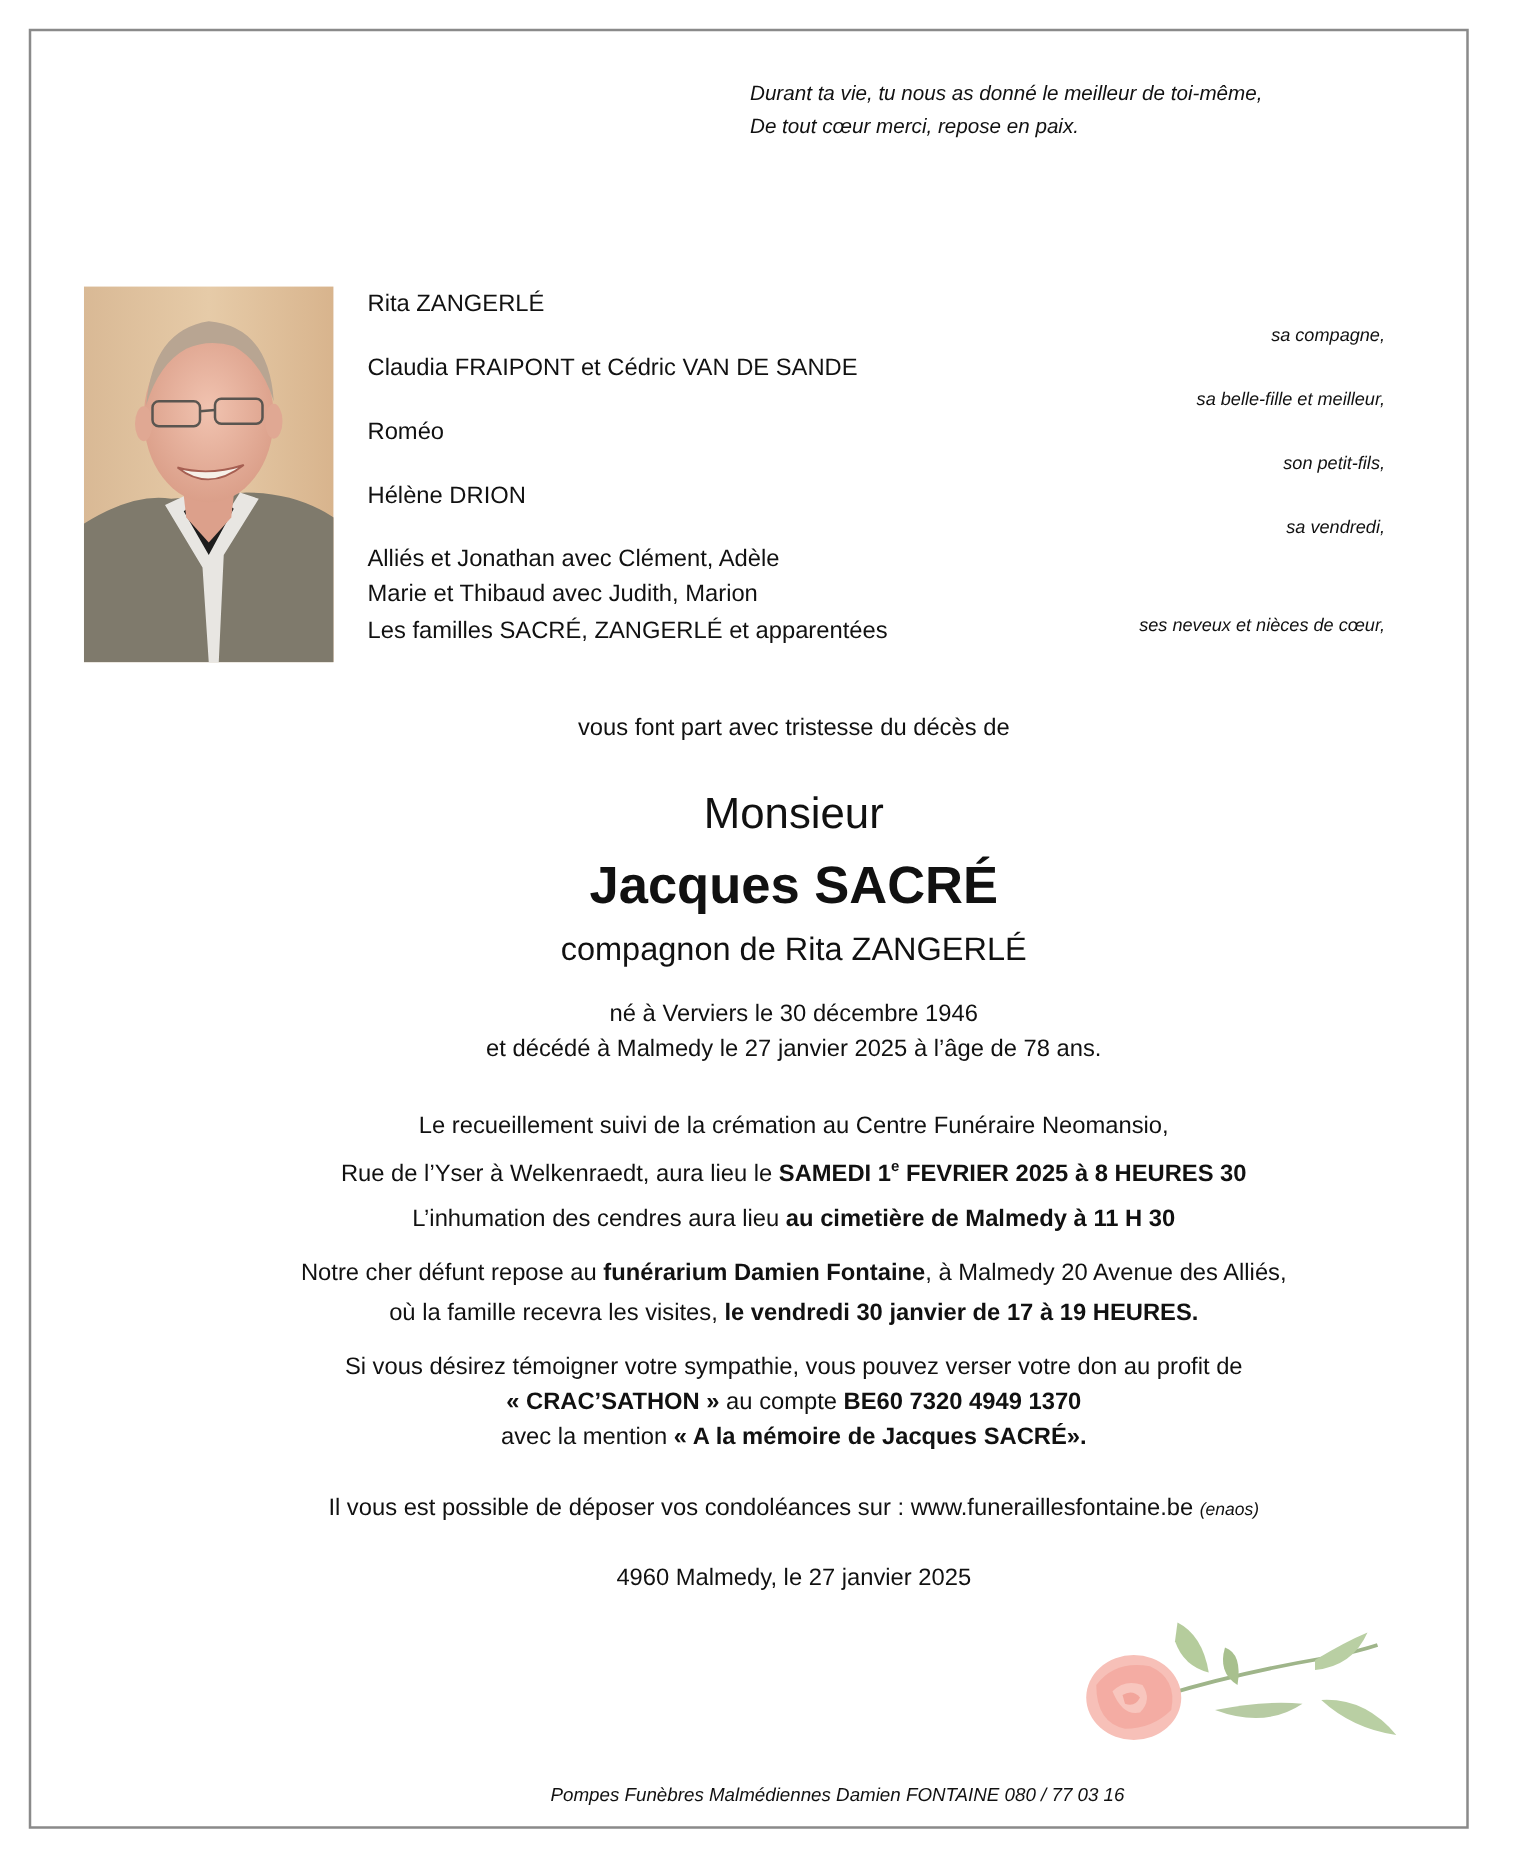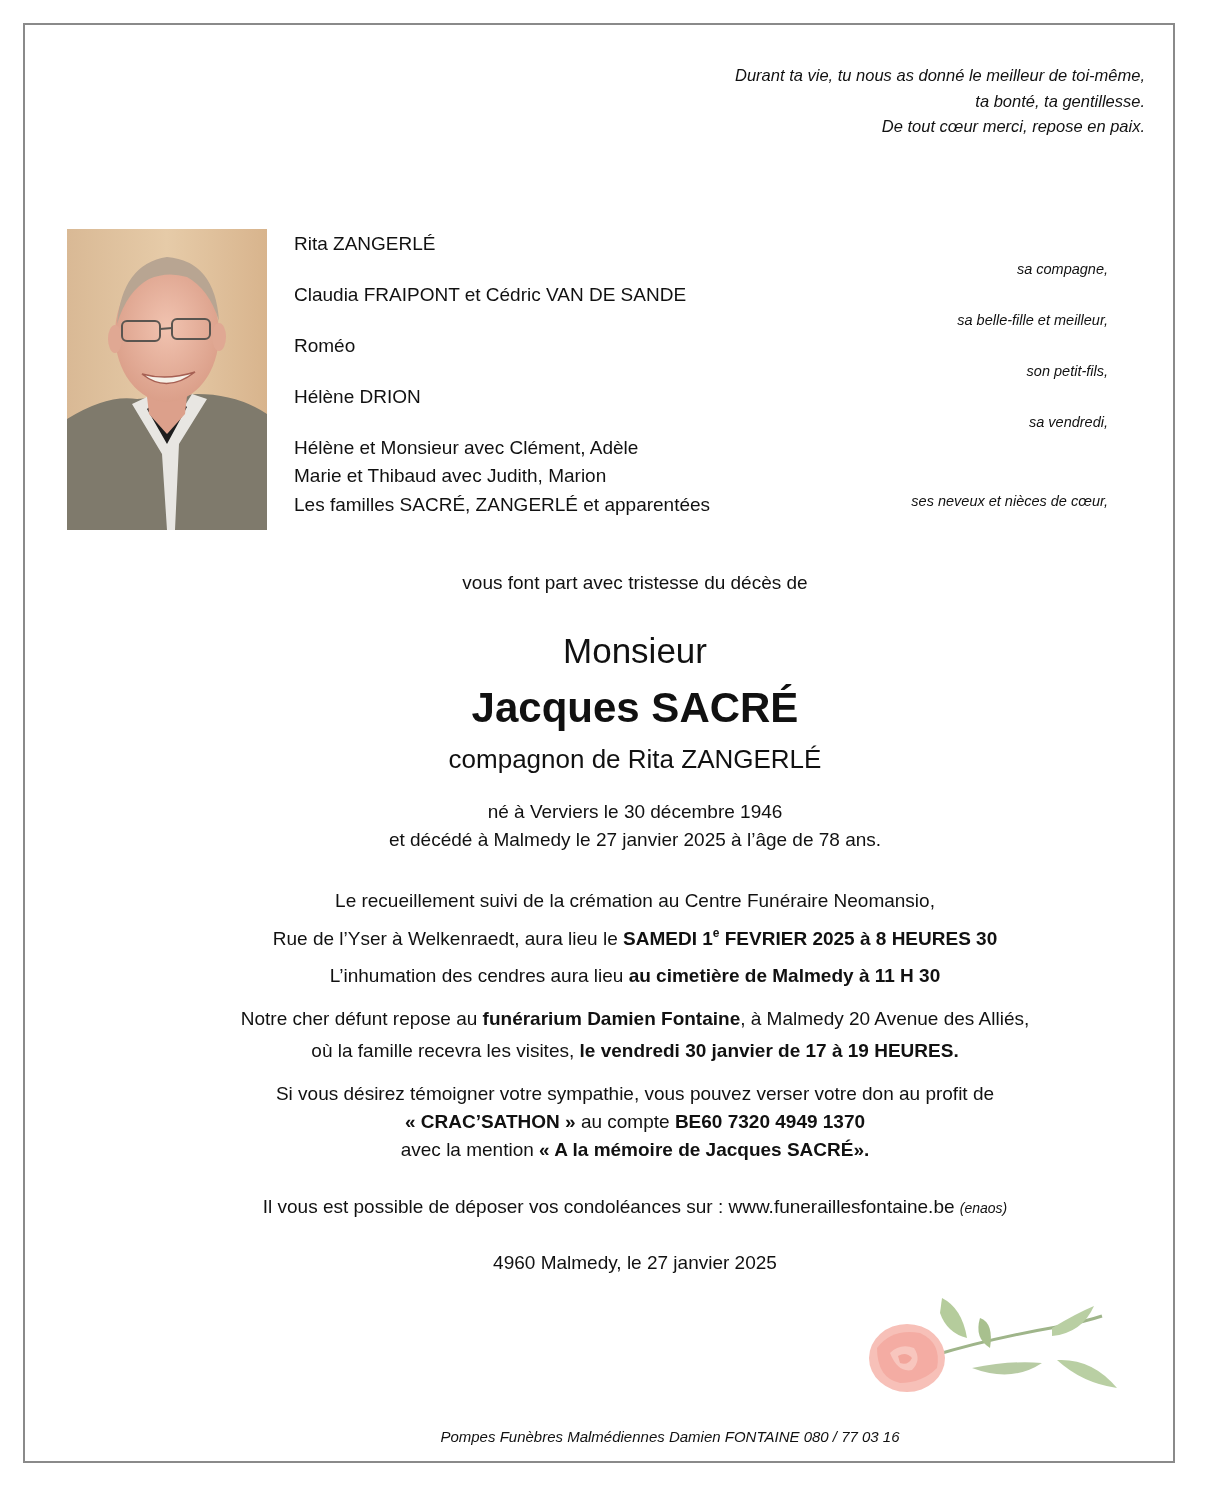--- a/index.html
+++ b/index.html
@@ -6,21 +6,21 @@
   html, body { width: 1220px; height: 1486px; background: #ffffff; }
   body { position: relative; font-family: "Liberation Sans", sans-serif; color: #111; overflow: hidden; }
 
   .frame {
     position: absolute; left: 23px; top: 23px; width: 1152px; height: 1440px;
     border: 2px solid #8a8a8a;
   }
 
   .epigraph {
     position: absolute; left: 600px; top: 63px; width: 545px;
-    text-align: right; font-style: italic; font-size: 16.5px; line-height: 25.5px;
+    text-align: left; font-style: italic; font-size: 16.5px; line-height: 25.5px;
   }
 
   .photo {
     position: absolute; left: 67px; top: 229px; width: 200px; height: 301px;
     overflow: hidden;
   }
 
   .fam-name { position: absolute; left: 294px; font-size: 19px; line-height: 28px; }
   .fam-rel { position: absolute; right: 112px; font-style: italic; font-size: 14.5px; line-height: 20px; text-align: left; }
 
@@ -42,21 +42,20 @@
     text-align: center; font-style: italic; font-size: 15px; line-height: 22px;
   }
 </style>
 </head>
 <body>
 
 <div class="frame"></div>
 
 <div class="epigraph">
   <div>Durant ta vie, tu nous as donné le meilleur de toi-même,</div>
-  <div>ta bonté, ta gentillesse.</div>
   <div>De tout cœur merci, repose en paix.</div>
 </div>
 
 <div class="photo">
   <svg width="200" height="301" viewBox="0 0 200 301">
     <defs>
       <linearGradient id="bg" x1="0" y1="0" x2="1" y2="0">
         <stop offset="0" stop-color="#d9b995"></stop>
         <stop offset="0.5" stop-color="#e6cba8"></stop>
         <stop offset="1" stop-color="#d8b48d"></stop>
@@ -95,21 +94,21 @@
 
 <div class="fam-name" style="top:281px">Claudia FRAIPONT et Cédric VAN DE SANDE</div>
 <div class="fam-rel" style="top:310px">sa belle-fille et meilleur,</div>
 
 <div class="fam-name" style="top:332px">Roméo</div>
 <div class="fam-rel" style="top:361px">son petit-fils,</div>
 
 <div class="fam-name" style="top:383px">Hélène DRION</div>
 <div class="fam-rel" style="top:412px">sa vendredi,</div>
 
-<div class="fam-name" style="top:434px">Hélène et Monsieur avec Clément, Adèle</div>
+<div class="fam-name" style="top:434px">Alliés et Jonathan avec Clément, Adèle</div>
 <div class="fam-name" style="top:462px">Marie et Thibaud avec Judith, Marion</div>
 <div class="fam-rel" style="top:491px">ses neveux et nièces de cœur,</div>
 
 <div class="fam-name" style="top:491px">Les familles SACRÉ, ZANGERLÉ et apparentées</div>
 
 <div class="center t19" style="top:569px">vous font part avec tristesse du décès de</div>
 <div class="center monsieur" style="top:629px">Monsieur</div>
 <div class="center fullname" style="top:682px">Jacques SACRÉ</div>
 <div class="center companion" style="top:742px">compagnon de Rita ZANGERLÉ</div>
 

